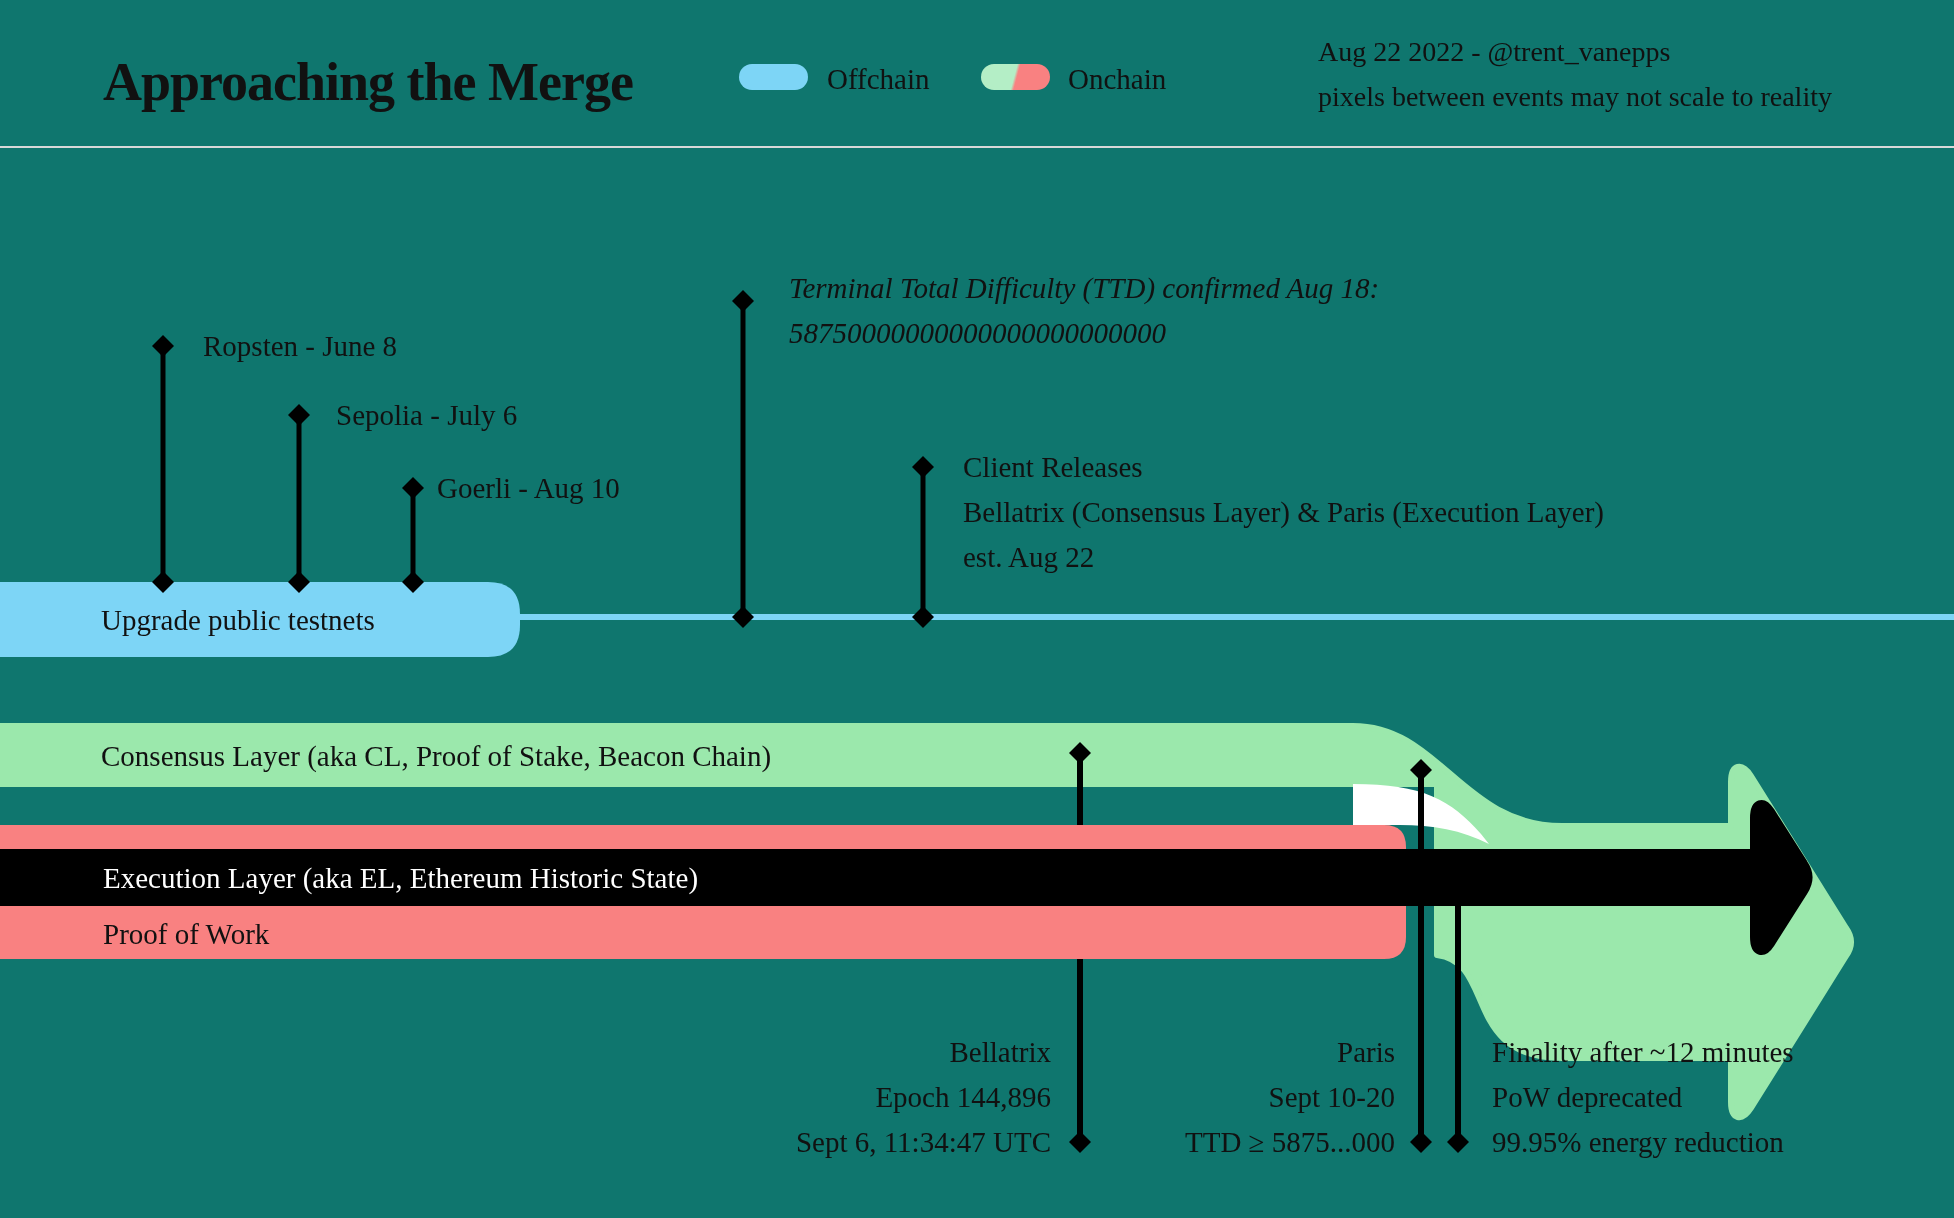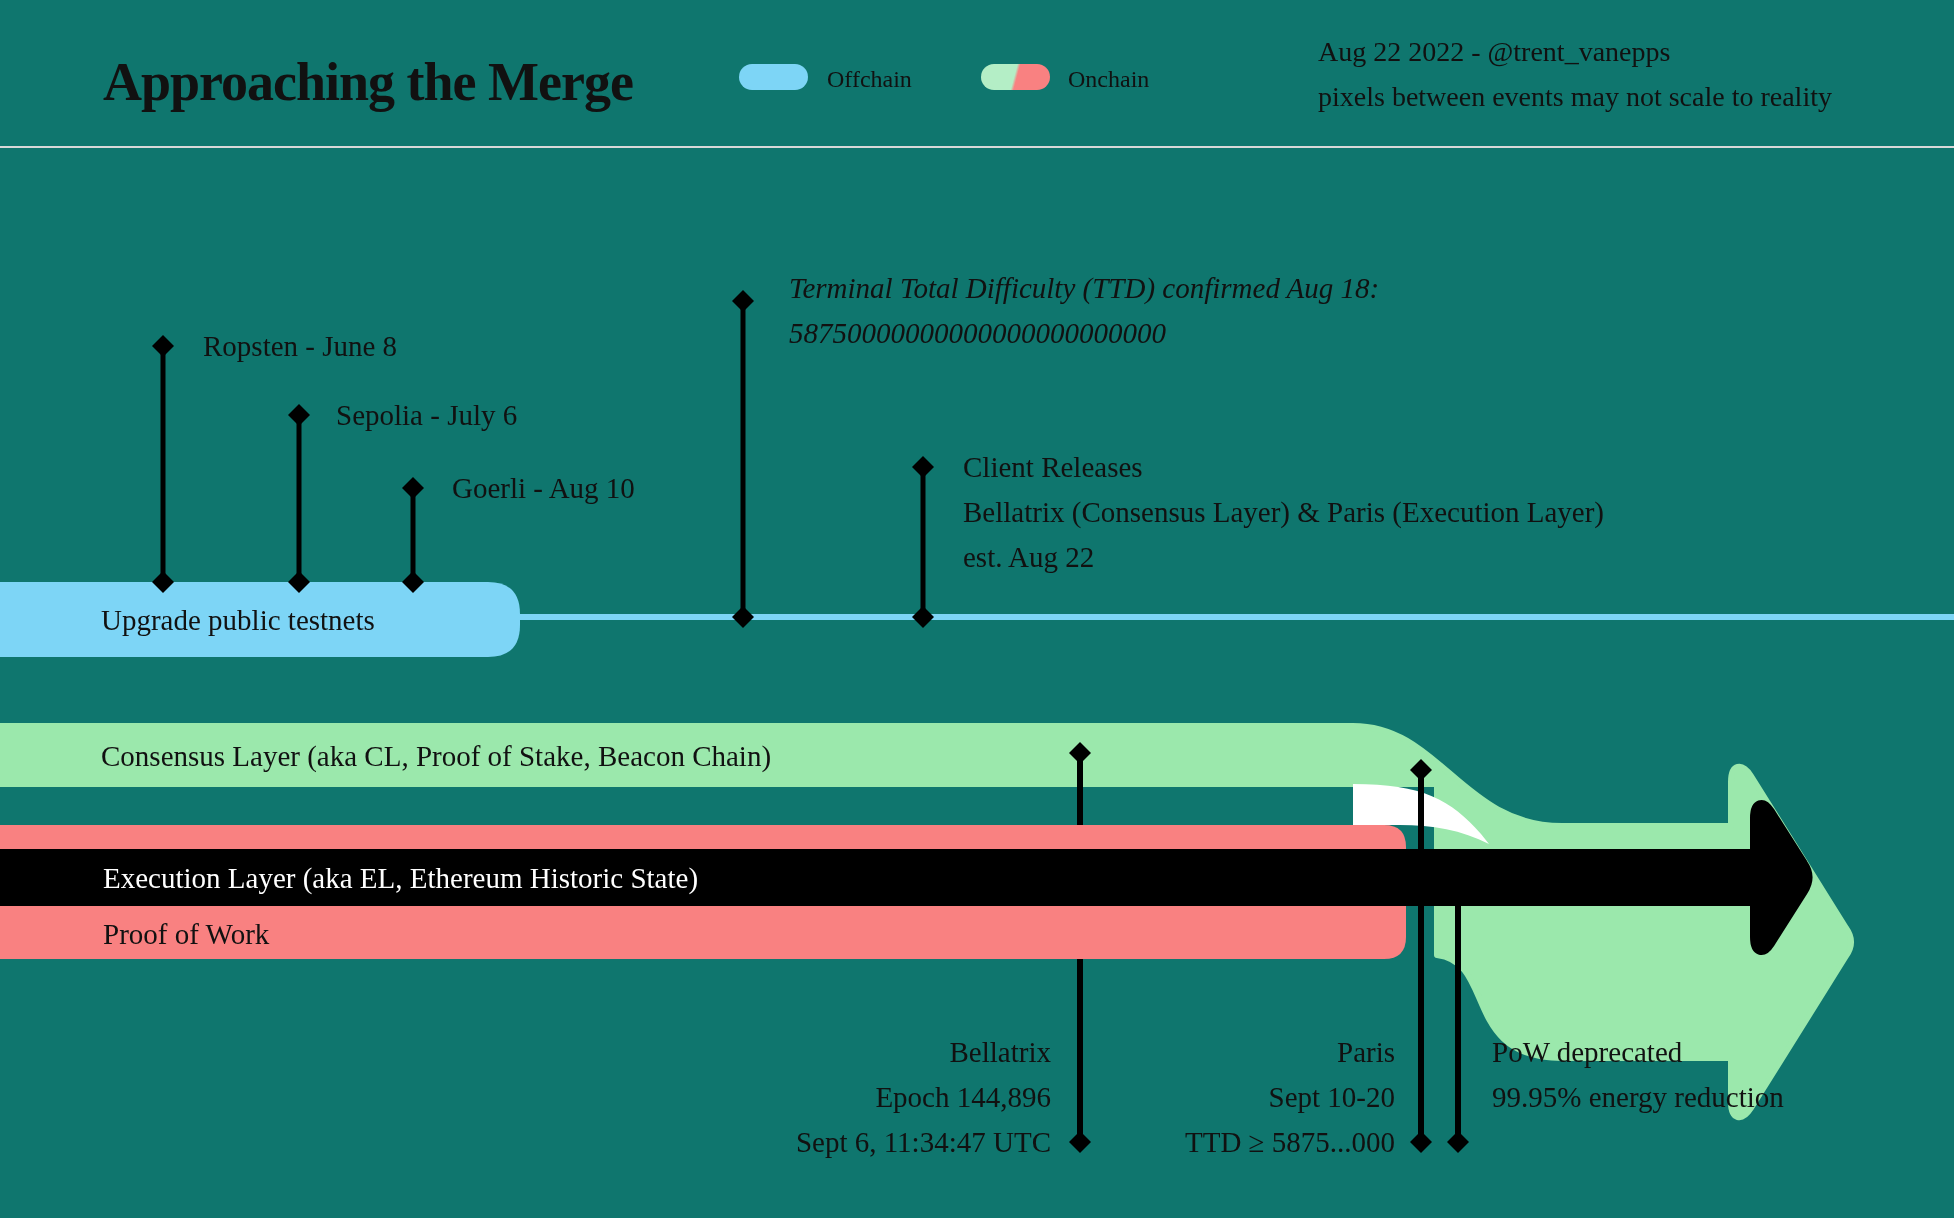--- a/index.html
+++ b/index.html
@@ -6,21 +6,21 @@
   #stage{
     position:relative;width:1954px;height:1218px;overflow:hidden;background:#0f766e;
     font-family:"Liberation Serif","DejaVu Serif",serif;color:#111;
   }
   .abs{position:absolute;}
   .vcenter{transform:translateY(-50%);}
   #svg-layer{position:absolute;left:0;top:0;}
   
   .title{font-size:54px;font-weight:bold;letter-spacing:-1px;white-space:nowrap;}
   .credit{font-size:28px;line-height:45px;white-space:nowrap;}
-  .legend-label{font-size:24px;white-space:nowrap;}
+  .legend-label{font-size:29px;white-space:nowrap;}
   .pill{width:69px;height:26px;border-radius:14px;}
   .divider{left:0;top:146px;width:1954px;height:2px;background:#d8d8d8;}
   
   .lbl{font-size:29px;white-space:nowrap;line-height:45px;}
   .on-black{color:#fff;}
   .block-r{text-align:right;margin-left:11px;}
   .block-l{text-align:left;}
 </style>
 </head>
 <body>
@@ -107,21 +107,21 @@
 
   <div class="abs credit" style="left:1270px;top:29px;margin-left:48px;">
     <div>Aug 22 2022 - @trent_vanepps</div>
     <div>pixels between events may not scale to reality</div>
   </div>
 
   <div class="abs divider"></div>
 
   <div class="abs lbl vcenter" style="left:203px;top:346px;">Ropsten - June 8</div>
   <div class="abs lbl vcenter" style="left:336px;top:415px;">Sepolia - July 6</div>
-  <div class="abs lbl vcenter" style="left:452px;top:488px;">Goerli - Aug 10</div>
+  <div class="abs lbl vcenter" style="left:437px;top:488px;">Goerli - Aug 10</div>
 
   <div class="abs lbl" style="left:789px;top:266px;font-style:italic;">
     <div>Terminal Total Difficulty (TTD) confirmed Aug 18:</div>
     <div>58750000000000000000000000</div>
   </div>
 
   <div class="abs lbl" style="left:963px;top:445px;">
     <div>Client Releases</div>
     <div>Bellatrix (Consensus Layer) &amp; Paris (Execution Layer)</div>
     <div>est. Aug 22</div>
@@ -138,17 +138,18 @@
     <div>Sept 6, 11:34:47 UTC</div>
   </div>
 
   <div class="abs lbl block-r" style="right:559px;top:1030px;">
     <div>Paris</div>
     <div>Sept 10-20</div>
     <div>TTD ≥ 5875...000</div>
   </div>
 
   <div class="abs lbl block-l" style="left:1492px;top:1030px;">
+    <div>Finality after ~12 minutes</div>
     <div>PoW deprecated</div>
     <div>99.95% energy reduction</div>
   </div>
 
 </div>
 
 </body></html>

